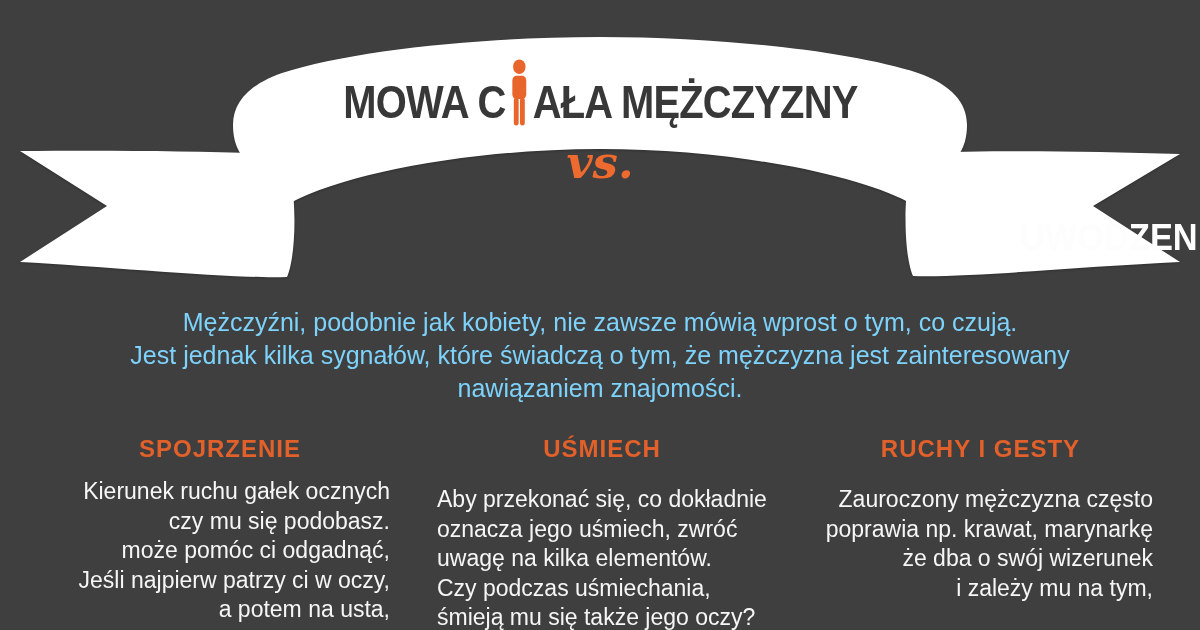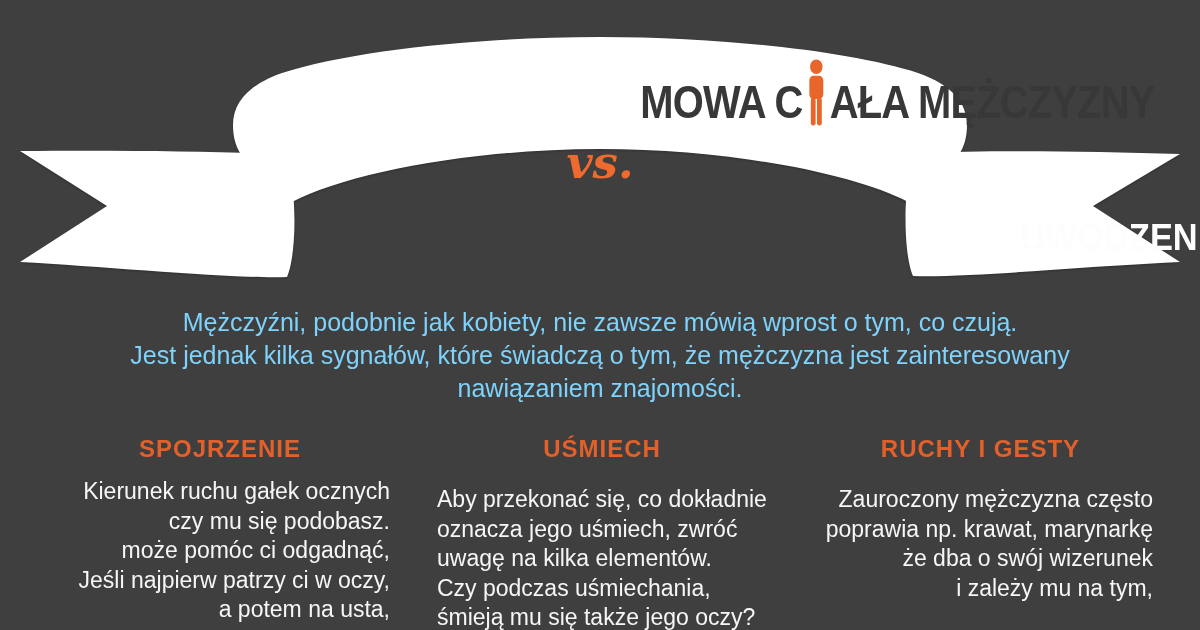--- a/index.html
+++ b/index.html
@@ -4,21 +4,21 @@
 <style>
   html,body{margin:0;padding:0;}
   body{
     width:1200px;height:630px;overflow:hidden;position:relative;
     background:#3f3f3f;
     font-family:"Liberation Sans","DejaVu Sans",sans-serif;
   }
   .ribbon-svg{position:absolute;top:0;left:0;filter:drop-shadow(0 1px 1px rgba(0,0,0,.25));}
   .title-row{
     position:absolute;top:78px;left:0;width:100%;
-    display:flex;justify-content:flex-end;align-items:flex-start;
+    display:flex;justify-content:center;align-items:flex-start;
   }
   .title-inner{
     display:inline-flex;align-items:flex-start;
     transform:scaleX(.85);transform-origin:center top;
     font-size:47px;line-height:47px;font-weight:bold;
     letter-spacing:-1px;color:#383838;white-space:nowrap;
   }
   .person-svg{margin:0 3px;margin-top:-19px;}
   .vs-row{
     position:absolute;top:140px;left:0;width:100%;text-align:center;

